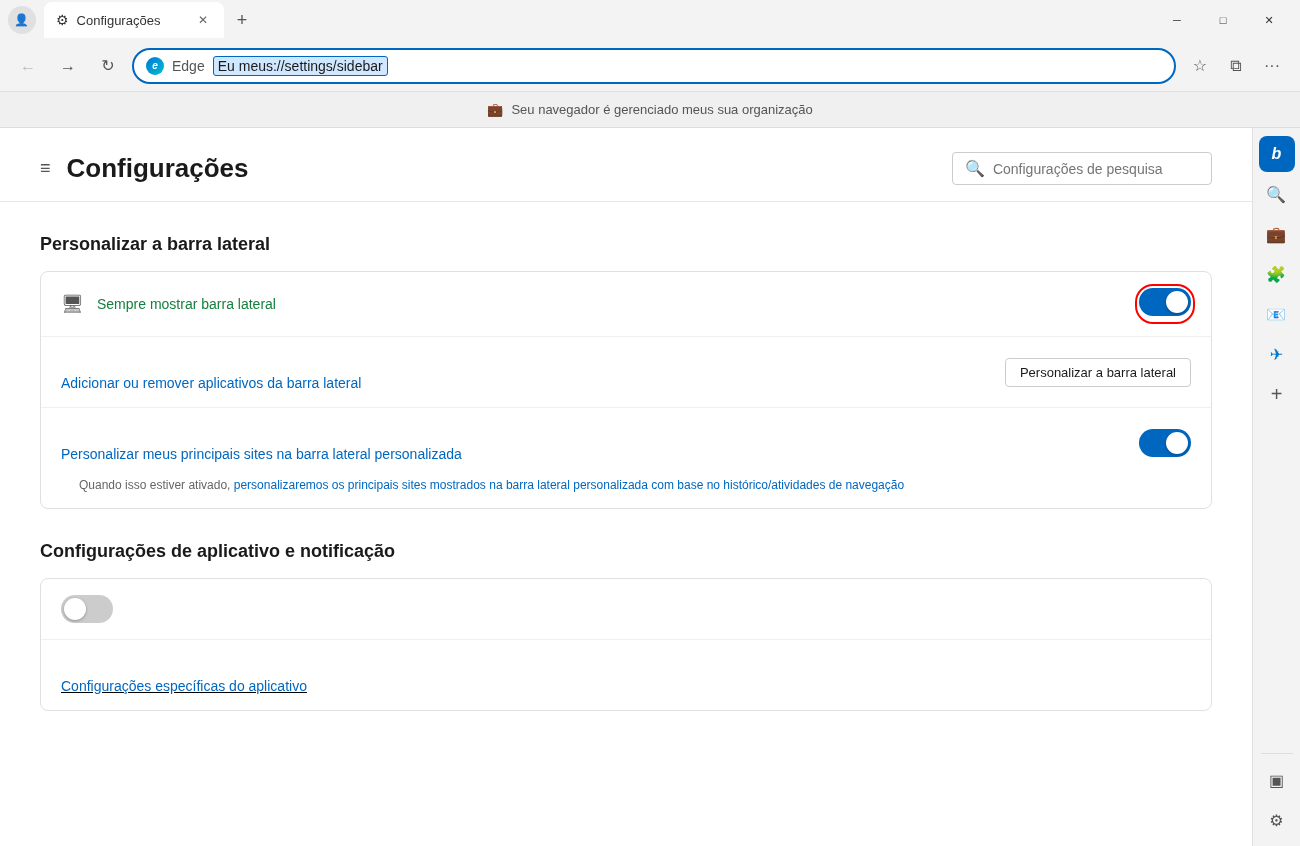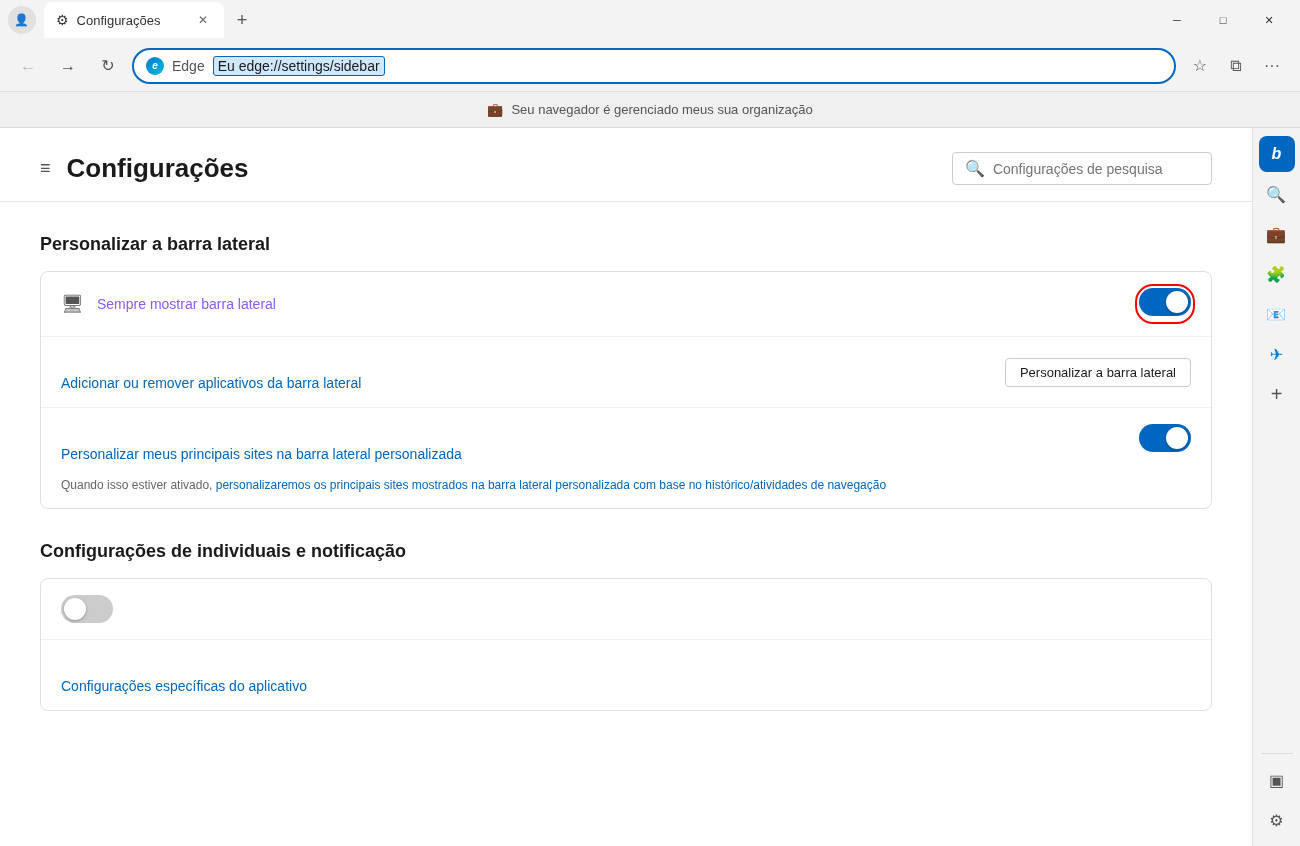--- a/index.html
+++ b/index.html
@@ -217,27 +217,28 @@
       border-bottom: none;
     }
     .row-icon {
       font-size: 18px;
       color: #555;
       min-width: 24px;
     }
     .row-label {
       flex: 1;
       font-size: 14px;
-      color: #8b5cf6;
+      color: #15803d;
     }
     .row-label.blue { color: #0067c0; margin-top: 22px; }
     .row-sublabel {
       font-size: 12px;
       color: #666;
       margin-top: 4px;
+      margin-left: 18px;
     }
     .row-sublabel .blue { color: #0067c0; }
 
     .toggle-wrapper {
       position: relative;
       display: inline-block;
       width: 52px; height: 28px;
     }
     .toggle-wrapper.on .track { background: #0067c0; }
     .track {
@@ -343,21 +344,21 @@
   </div>
 </div>
 
 <div class="nav-bar">
   <div class="nav-btn disabled">←</div>
   <div class="nav-btn">→</div>
   <div class="nav-btn">↻</div>
   <div class="address-bar">
     <div class="address-edge-logo">e</div>
     <span class="address-text-label">Edge</span>
-    <span class="address-url">Eu edge://settings/sidebar</span>
+    <span class="address-url">Eu meus://settings/sidebar</span>
   </div>
   <div class="nav-actions">
     <div class="nav-btn">☆</div>
     <div class="nav-btn">⧉</div>
     <div class="nav-btn">···</div>
   </div>
 </div>
 
 <div class="managed-banner">
   <span>💼</span>
@@ -392,44 +393,44 @@
             </div>
           </div>
         </div>
 
         <div class="settings-row">
           <span class="row-label blue">Adicionar ou remover aplicativos da barra lateral</span>
           <button class="customize-btn">Personalizar a barra lateral</button>
         </div>
 
         <div class="settings-row" style="flex-direction: column; align-items: flex-start;">
-          <div style="display:flex; width:100%; gap:8px;">
+          <div style="display:flex; align-items:center; width:100%; gap:8px;">
             <span class="row-label blue">Personalizar meus principais sites na barra lateral personalizada</span>
             <div class="toggle-wrapper on">
               <div class="track"></div>
               <div class="thumb"></div>
             </div>
           </div>
           <div class="row-sublabel">
             Quando isso estiver ativado, <span class="blue">personalizaremos os principais sites mostrados na barra lateral personalizada com base no histórico/atividades de navegação</span>
           </div>
         </div>
       </div>
 
-      <h2 class="section-title">Configurações de individuais e notificação</h2>
+      <h2 class="section-title">Configurações de aplicativo e notificação</h2>
       <div class="settings-card">
 
         <div class="settings-row">
           <div class="toggle-wrapper">
             <div class="track"></div>
             <div class="thumb"></div>
           </div>
         </div>
 
-        <div class="settings-row" style="flex-direction: column; align-items: flex-start;">
+        <div class="settings-row" style="flex-direction: column; align-items: flex-start; text-decoration: underline;">
           <span class="row-label blue">Configurações específicas do aplicativo</span>
         </div>
       </div>
 
     </div>
   </div>
 
   <div class="right-sidebar">
 
     <div class="sidebar-icon-btn bing" style="color:white; font-weight:bold; font-size:16px; font-style:italic;">b</div>

